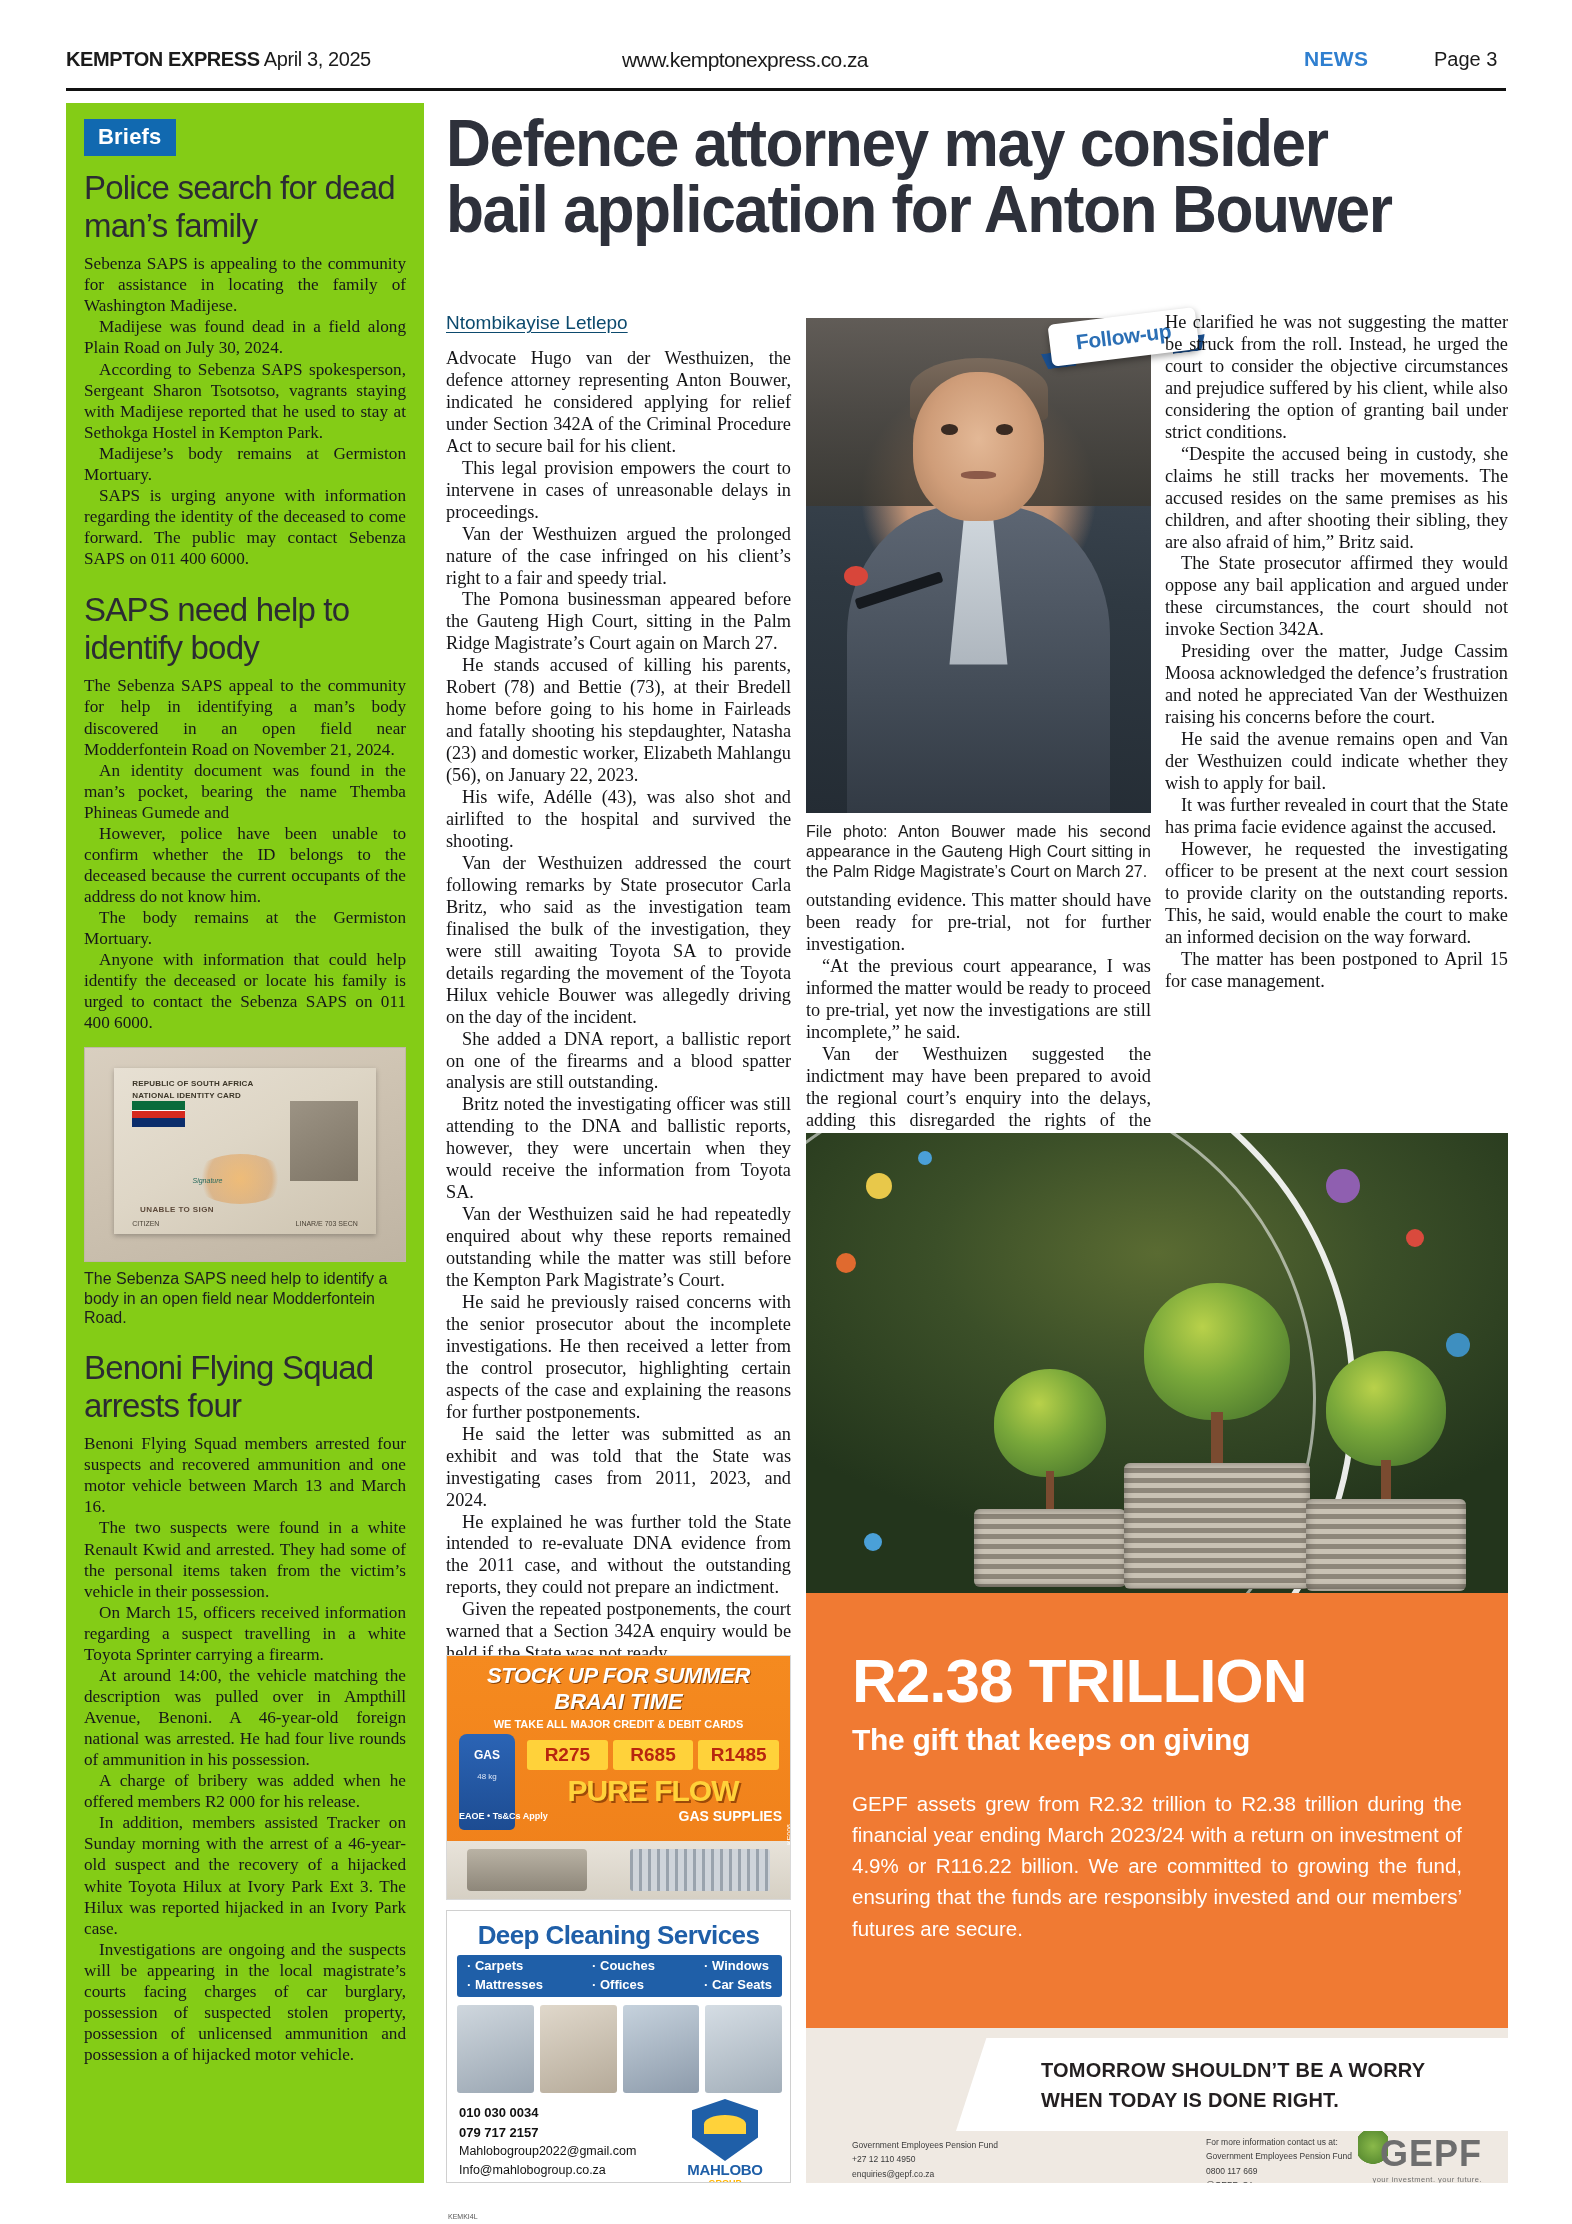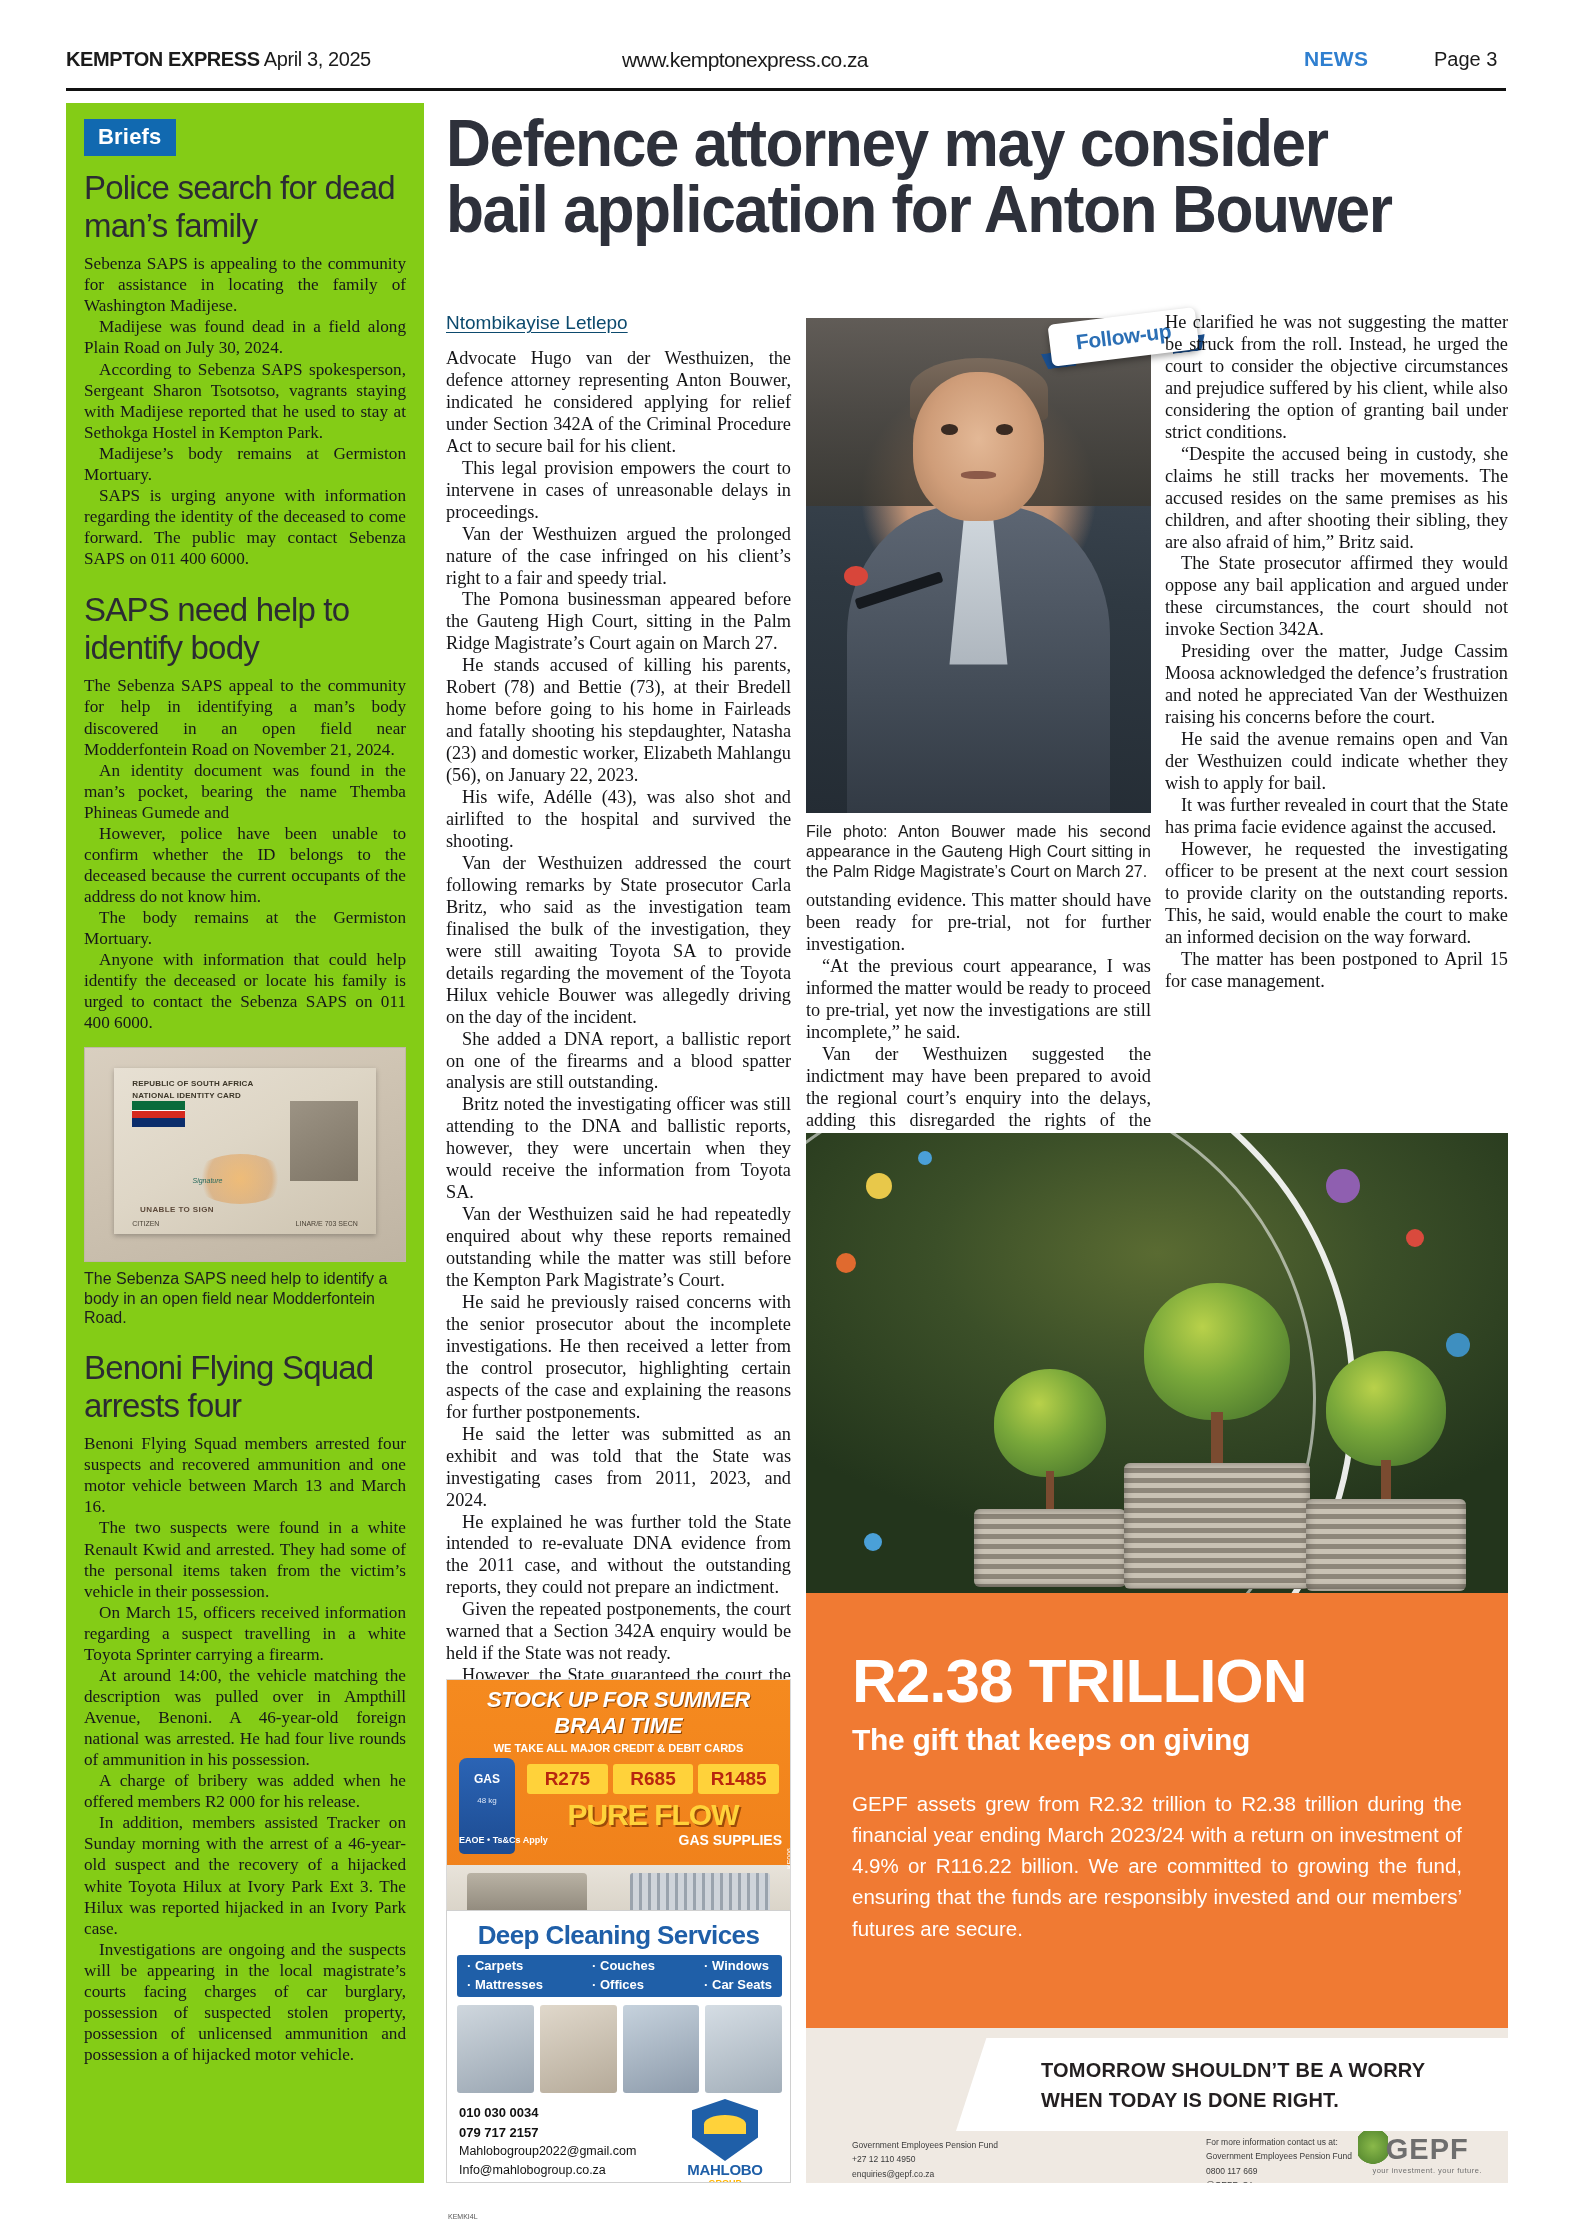--- a/index.html
+++ b/index.html
@@ -294,34 +294,34 @@
     font-family:"Liberation Sans", sans-serif; font-size:8.5px; color:#3a3a3a; line-height:1.7;
   }
   .gepf-fr {
     position:absolute; left:400px; top:1002px; width:200px;
     font-family:"Liberation Sans", sans-serif; font-size:8.5px; color:#3a3a3a; line-height:1.7;
   }
   .gepf-logo {
     position:absolute; right:26px; top:1000px; text-align:right;
   }
   .gepf-logo .gl {
-    font-family:"Liberation Sans", sans-serif; font-weight:700; font-size:29px; color:#6e6e6e; letter-spacing:1px;text-align:center;
+    font-family:"Liberation Sans", sans-serif; font-weight:700; font-size:36px; color:#6e6e6e; letter-spacing:1px;
   }
   .gepf-logo .gs {
     font-family:"Liberation Sans", sans-serif; font-size:7.5px; color:#6e6e6e; letter-spacing:.5px;
   }
   .gepf-tree-ic {
     position:absolute; right:120px; top:998px; width:30px; height:40px;
   }
 
   
   .ad-gas {
     position:absolute; left:446px; top:1655px; width:345px; height:245px;
     background:linear-gradient(180deg,#f58a1f 0%,#ef7f1a 100%);
-    overflow:hidden; border:1px solid #d9d9d9;margin-top:24px;
+    overflow:hidden; border:1px solid #d9d9d9;
   }
   .gas-t1 {
     position:absolute; left:0; top:7px; width:100%; text-align:center;
     font-family:"Liberation Sans", sans-serif; font-weight:700; font-style:italic;
     font-size:22px; color:#fff; letter-spacing:-.3px;
     text-shadow:1px 1px 0 #8a4408;
   }
   .gas-t2 {
     position:absolute; left:0; top:33px; width:100%; text-align:center;
     font-family:"Liberation Sans", sans-serif; font-weight:700; font-style:italic;

